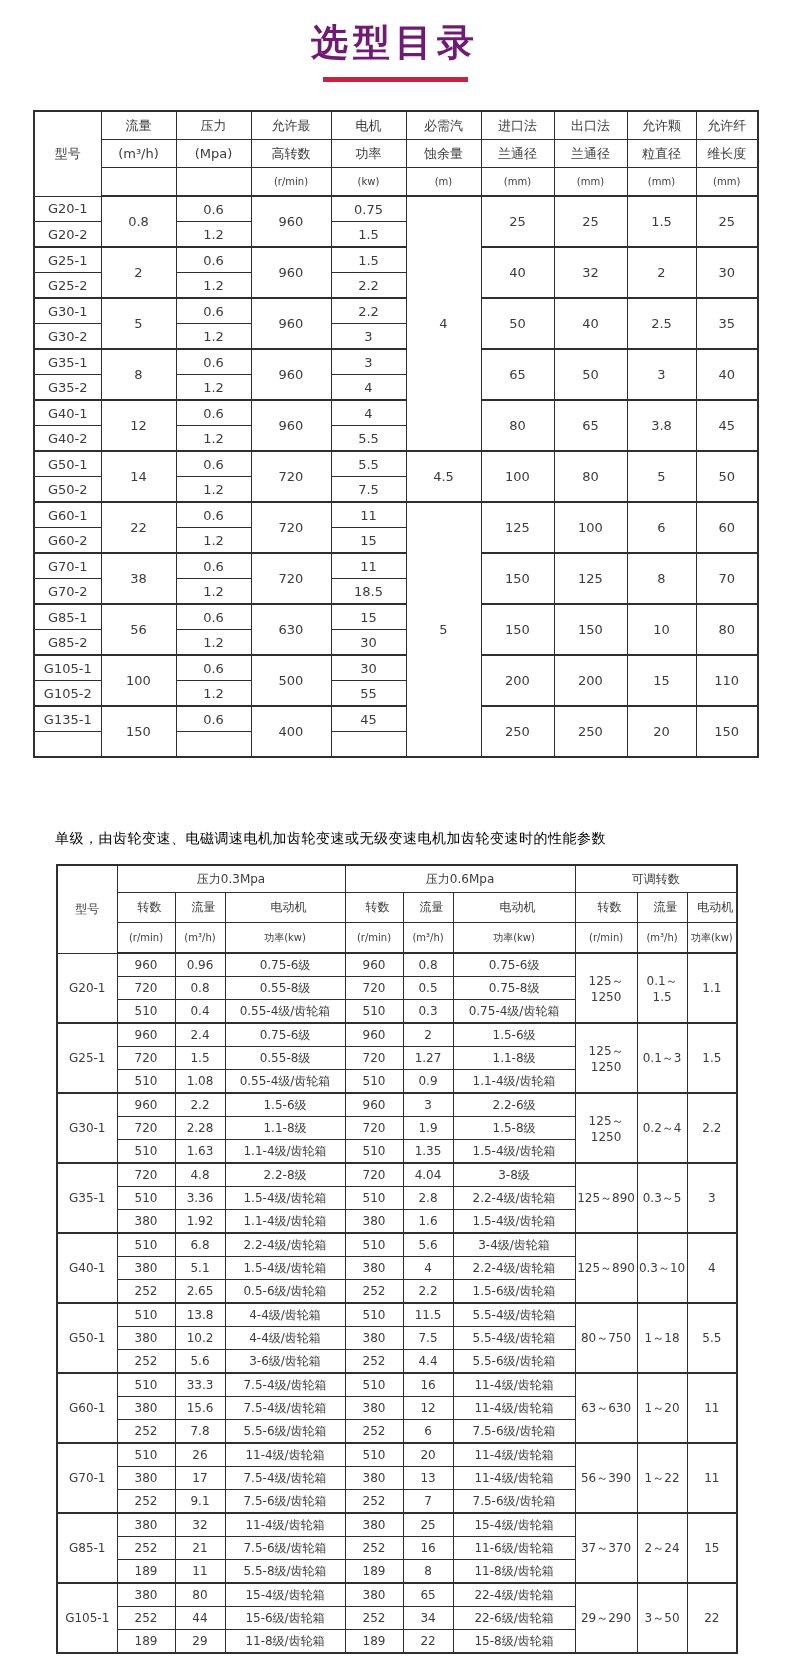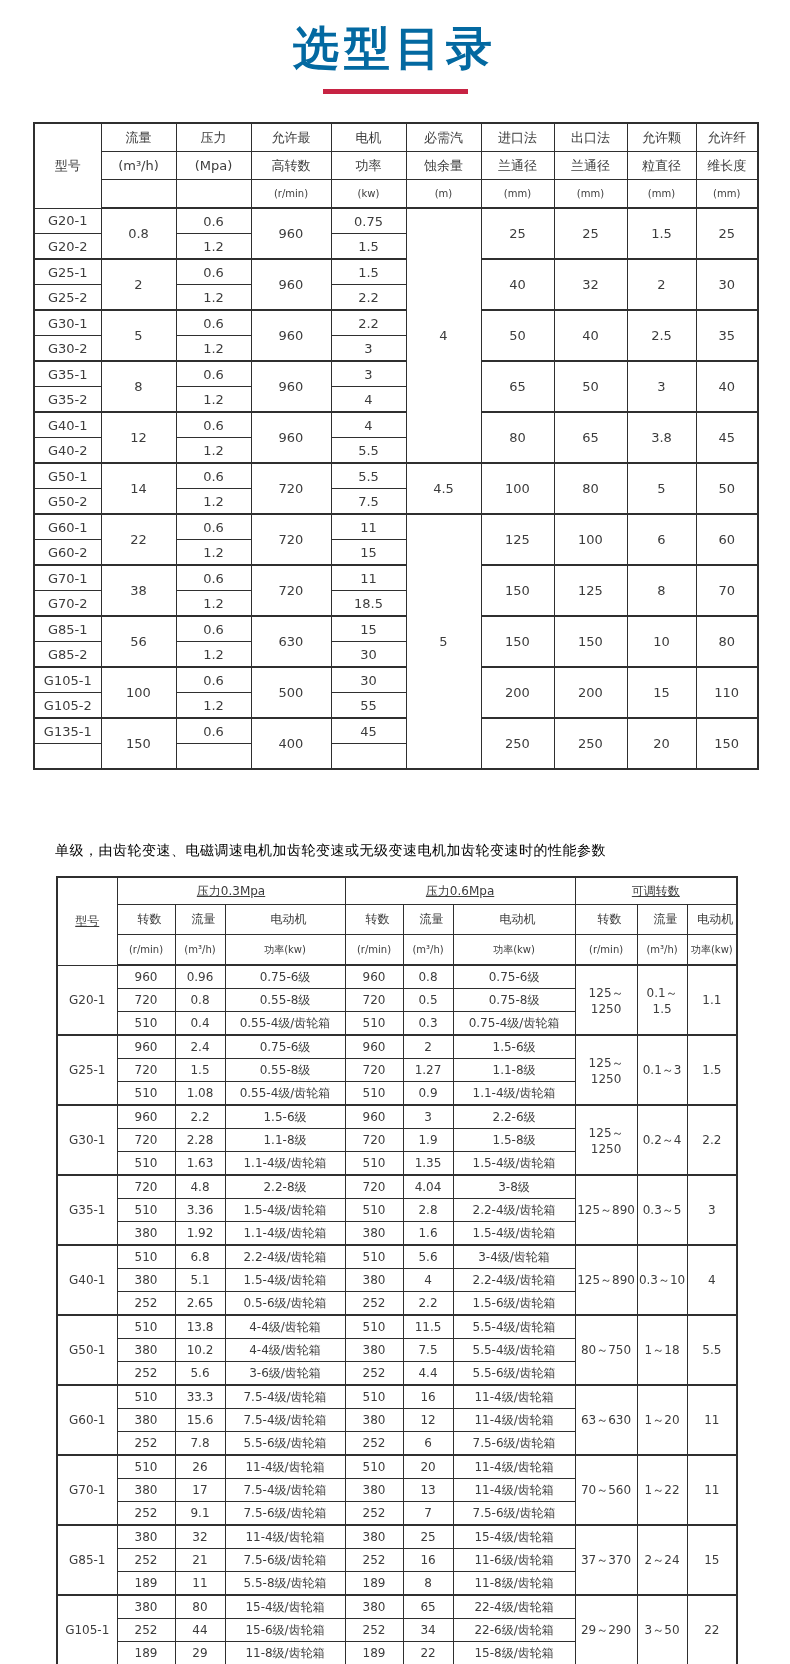--- a/index.html
+++ b/index.html
@@ -3,37 +3,37 @@
 <meta charset="utf-8">
 <style>
   html,body{margin:0;padding:0;}
   body{
     width:790px;height:1664px;background:#ffffff;
     font-family:"DejaVu Sans","Liberation Sans",sans-serif;
     color:#3c3c3c;position:relative;
   }
   .title{
     text-align:center;margin:18px 0 0 0;
-    font-size:46px;font-weight:bold;color:#0369a1;letter-spacing:5px;
+    font-size:37px;font-weight:bold;color:#701a75;letter-spacing:5px;
     font-family:"DejaVu Sans","Liberation Sans",sans-serif;
   }
   .title-underline{
     width:145px;height:5px;margin:9px auto 0 auto;background:#c72343;
   }
   table{border-collapse:collapse;table-layout:fixed;background:#fff;}
   td{
     border:1px solid #2f2f2f;text-align:center;vertical-align:middle;
     padding:0 1px;overflow:hidden;color:#3c3c3c;
   }
   #t1{width:724px;margin:28px 0 0 33px;border:2px solid #2f2f2f;font-size:13px;}
   #t1 tr.hdr td{height:27px;}
   #t1 tr.hlast td{border-bottom:2px solid #2f2f2f;}
   #t1 tbody td{height:24px;}
   #t2{width:680px;margin:16px 0 0 56px;border:2px solid #2f2f2f;font-size:12px;}
-  #t2 tr.hdr td{height:26px;text-decoration:underline;}
+  #t2 tr.hdr td{height:26px;}
   #t2 tr.hdr2 td{height:29px;padding-left:8px;}
   #t2 tr.hlast td{border-bottom:2px solid #2f2f2f;height:29px;}
   #t2 tbody td{height:22px;white-space:pre-line;}
   .unit{font-size:10px;}
   tr.gs td{border-top:2px solid #2f2f2f;}
   .note{
     margin:72px 0 0 55px;font-size:14px;color:#000000;letter-spacing:0.5px;
   }
 </style>
 </head>
@@ -520,21 +520,21 @@
         <td>7.5-6级/齿轮箱</td>
       </tr>
       <tr class="gs">
         <td rowspan="3">G70-1</td>
         <td>510</td>
         <td>26</td>
         <td>11-4级/齿轮箱</td>
         <td>510</td>
         <td>20</td>
         <td>11-4级/齿轮箱</td>
-        <td rowspan="3">70～560</td>
+        <td rowspan="3">56～390</td>
         <td rowspan="3">1～22</td>
         <td rowspan="3">11</td>
       </tr>
       <tr>
         <td>380</td>
         <td>17</td>
         <td>7.5-4级/齿轮箱</td>
         <td>380</td>
         <td>13</td>
         <td>11-4级/齿轮箱</td>

